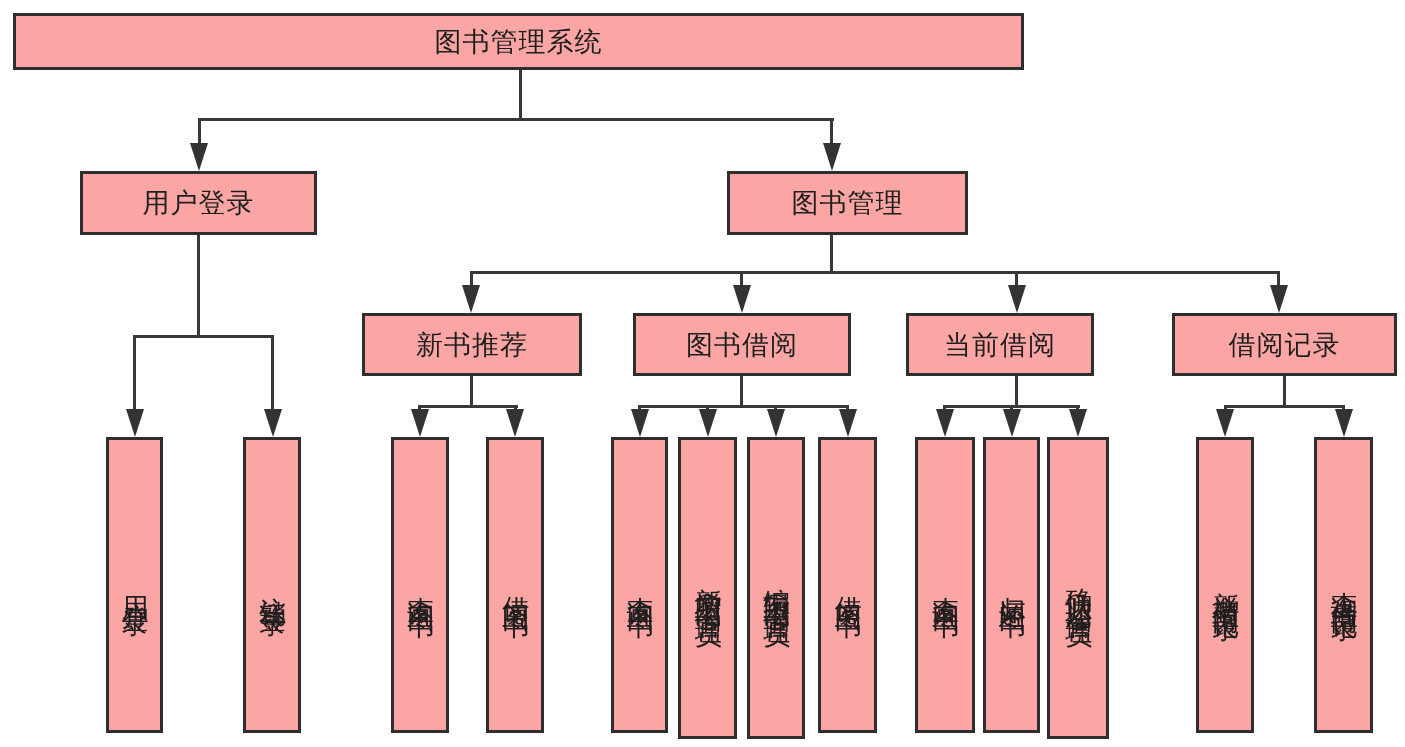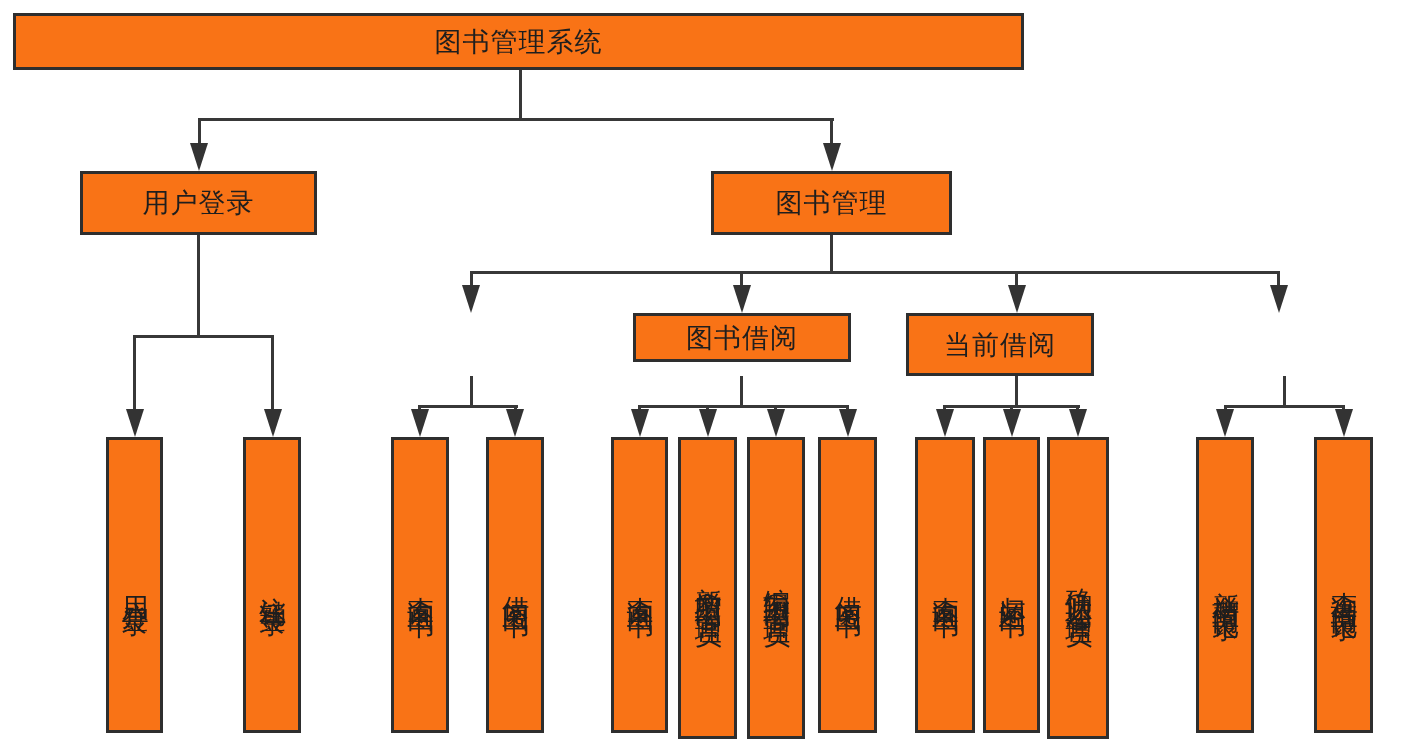--- a/index.html
+++ b/index.html
@@ -12,21 +12,21 @@
     width: 1405px;
     height: 747px;
     background: #ffffff;
     font-family: "Liberation Sans", sans-serif;
     overflow: hidden;
   }
   .box {
     position: absolute;
     box-sizing: border-box;
     border: 3px solid #2e2e2e;
-    background: #f97316;
+    background: #fca5a5;
     display: flex;
     align-items: center;
     justify-content: center;
     color: #1e1e1e;
   }
   .box.h .lbl {
     font-size: 27px;
     letter-spacing: 1px;
     white-space: nowrap;
   }
@@ -67,29 +67,35 @@
 
 <div class="canvas">
 
   <div class="box h" style="left:13px;top:13px;width:1011px;height:57px">
     <span class="lbl">图书管理系统</span>
   </div>
 
   <div class="box h" style="left:80px;top:171px;width:237px;height:64px">
     <span class="lbl">用户登录</span>
   </div>
-  <div class="box h" style="left:711px;top:171px;width:241px;height:64px">
+  <div class="box h" style="left:727px;top:171px;width:241px;height:64px">
     <span class="lbl">图书管理</span>
   </div>
 
-  <div class="box h" style="left:633px;top:313px;width:218px;height:49px">
+  <div class="box h" style="left:362px;top:313px;width:220px;height:63px">
+    <span class="lbl">新书推荐</span>
+  </div>
+  <div class="box h" style="left:633px;top:313px;width:218px;height:63px">
     <span class="lbl">图书借阅</span>
   </div>
   <div class="box h" style="left:906px;top:313px;width:188px;height:63px">
     <span class="lbl">当前借阅</span>
+  </div>
+  <div class="box h" style="left:1172px;top:313px;width:225px;height:63px">
+    <span class="lbl">借阅记录</span>
   </div>
 
   <div class="box v" style="left:106px;top:437px;width:57px;height:296px">
     <span class="lbl">用户登录</span>
   </div>
   <div class="box v" style="left:243px;top:437px;width:58px;height:296px">
     <span class="lbl">注销登录</span>
   </div>
 
   <div class="box v" style="left:391px;top:437px;width:58px;height:296px">

